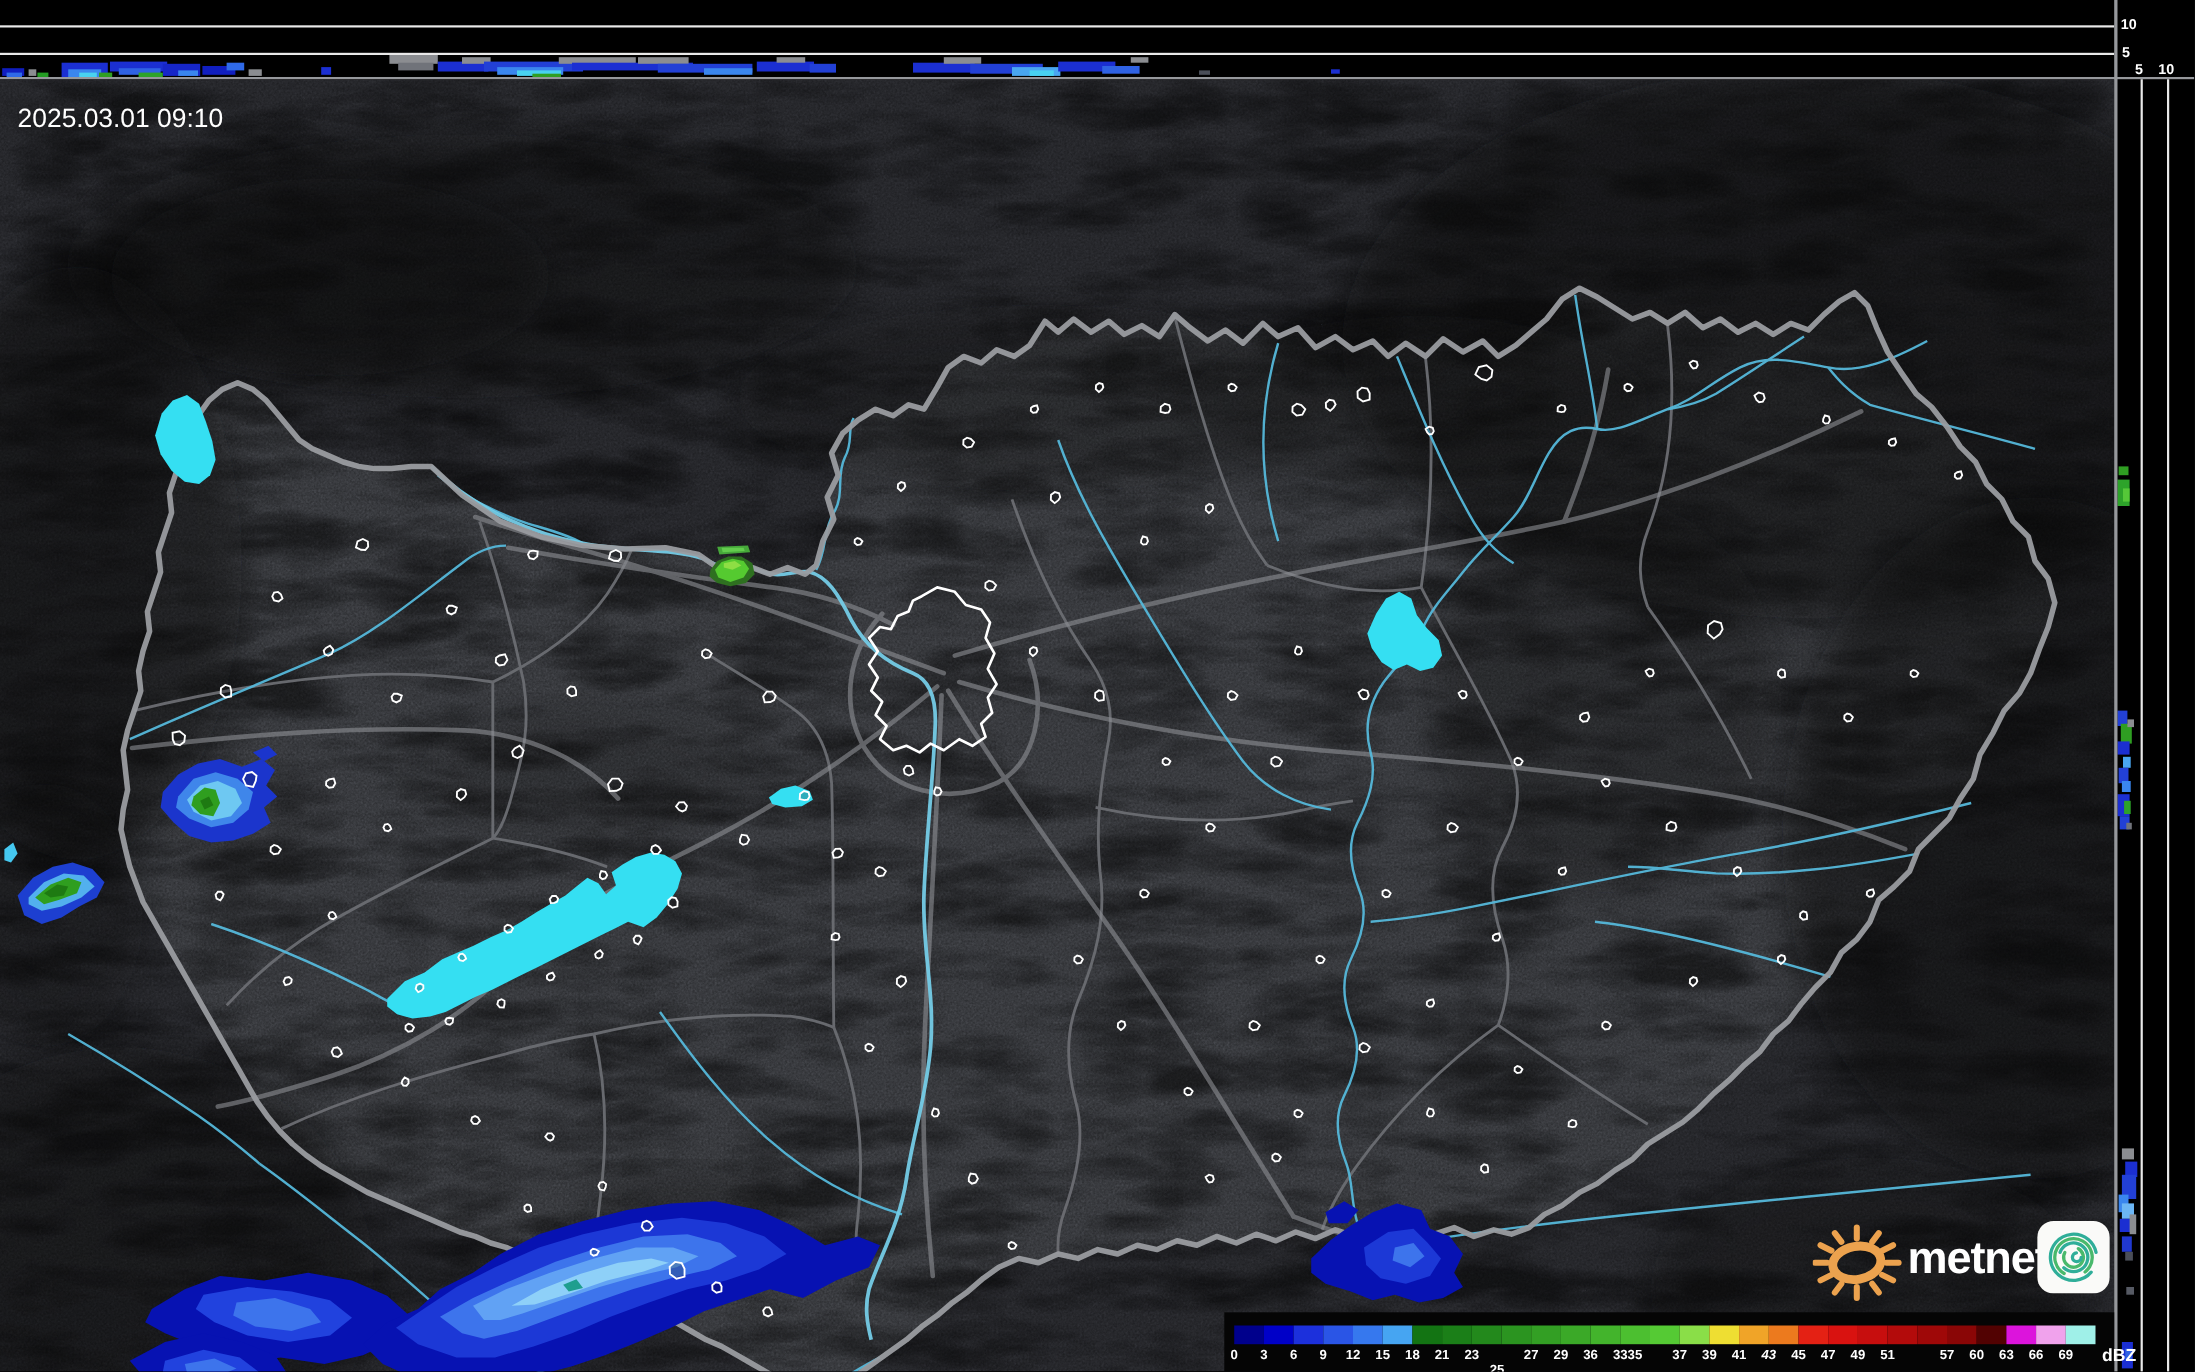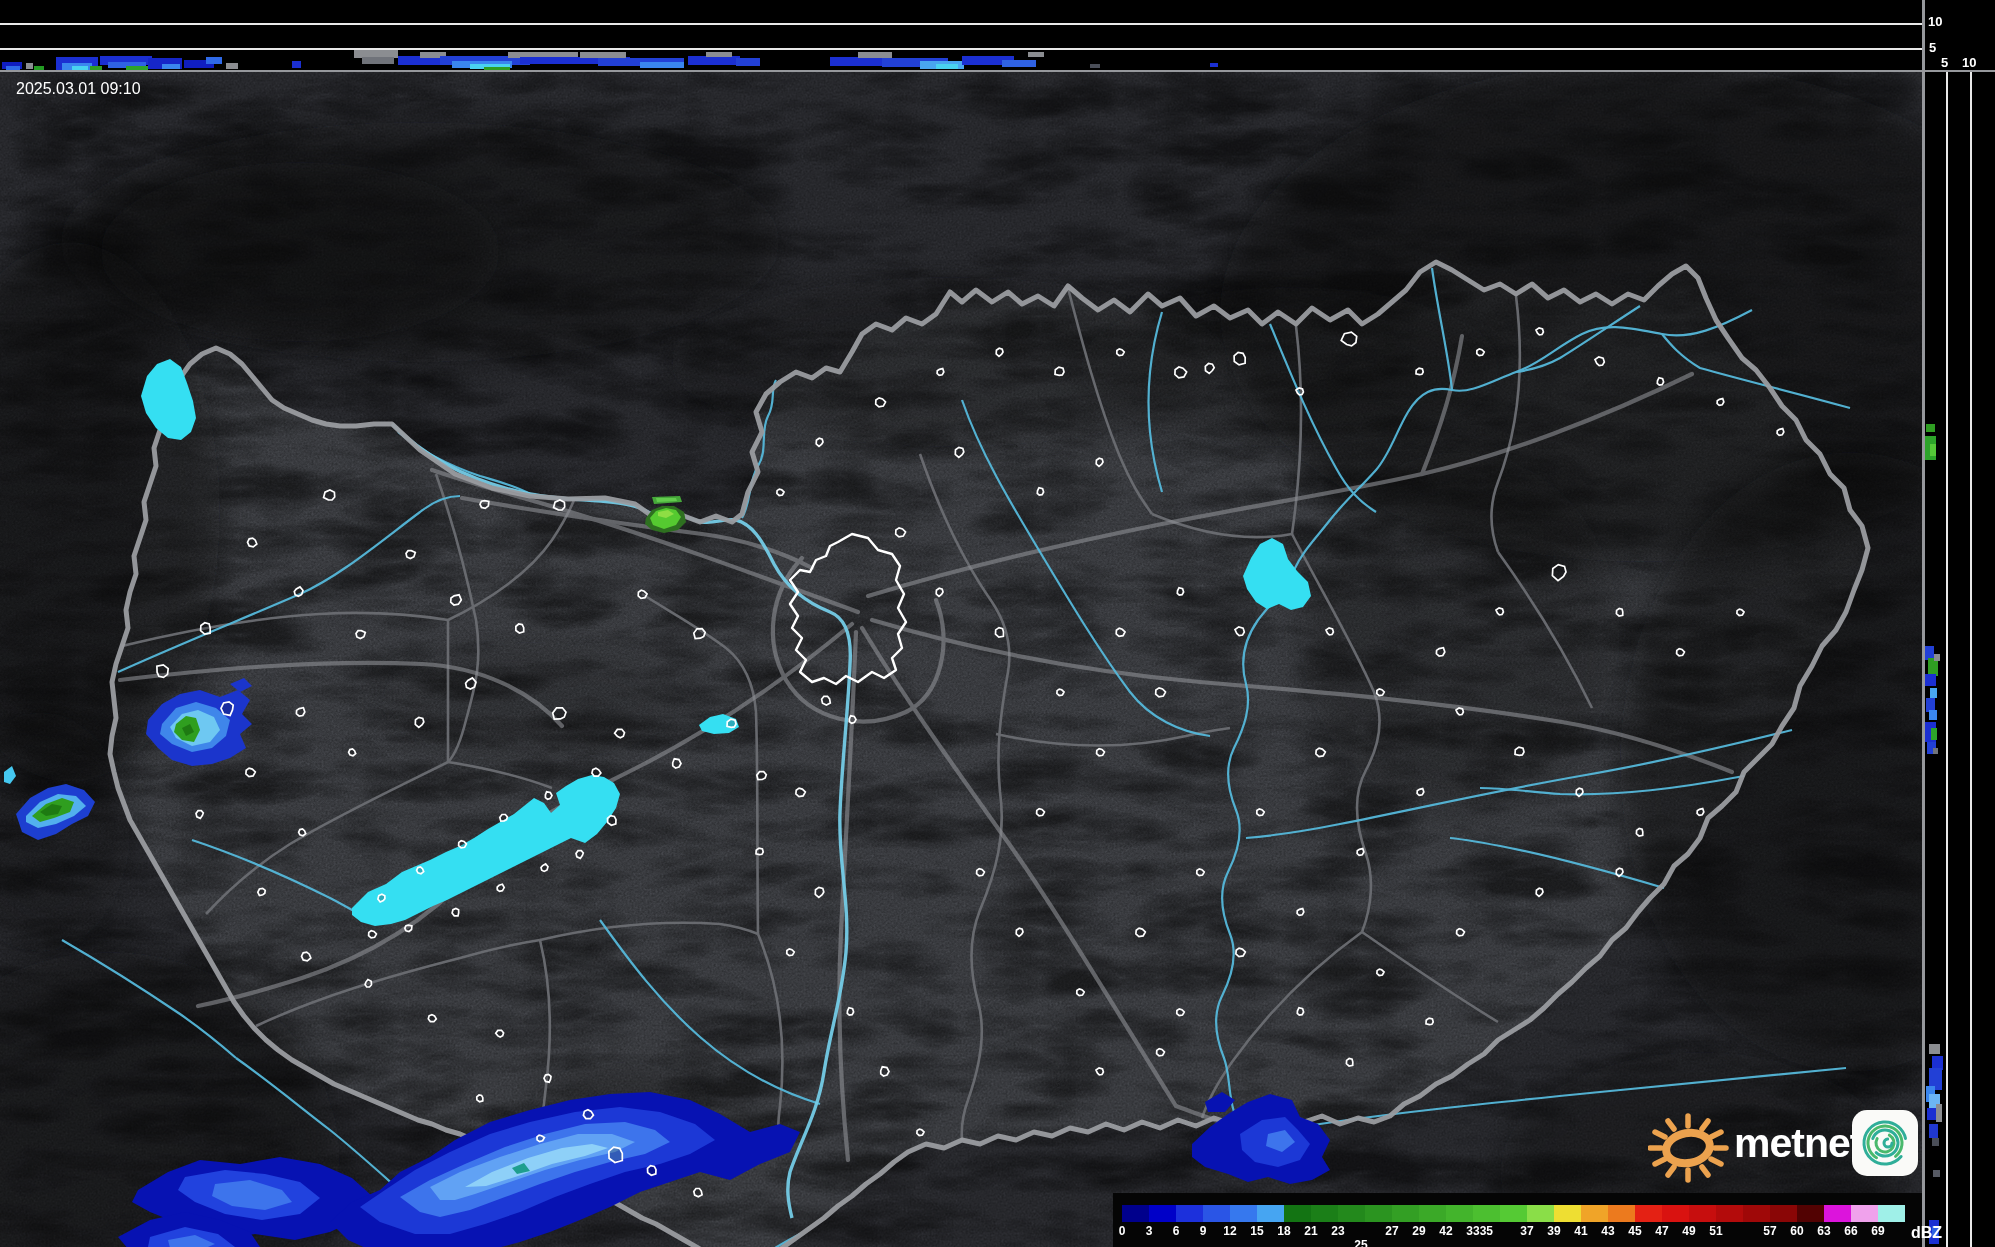--- a/index.html
+++ b/index.html
@@ -12,21 +12,21 @@
   .vline{position:absolute;top:72px;width:1.6px;height:1175px;background:#e9e9e9;}
   .sep-h{position:absolute;left:0;top:69.5px;width:1995px;height:2.6px;background:#96989c;z-index:6;}
   .sep-v{position:absolute;left:1922px;top:0;width:2.8px;height:1247px;background:#96989c;z-index:6;}
   .axlabel{position:absolute;color:#fff;font-size:13px;font-weight:bold;z-index:7;}
   .echo{position:absolute;z-index:5;}
   
   #map{position:absolute;left:0;top:72px;width:1922px;height:1175px;overflow:hidden;}
   
   #title-block{position:absolute;left:16px;top:74px;color:#fff;z-index:10;}
   #main-title{font-size:31px;font-weight:400;letter-spacing:.5px;line-height:36px;}
-  #timestamp{font-size:16px;font-weight:400;margin-top:6px;}
+  #timestamp{font-size:24px;font-weight:400;margin-top:20px;}
   
   #colorbar{position:absolute;left:1113px;top:1193px;width:809px;height:54px;background:#050505;z-index:9;}
   .seg{position:absolute;top:12px;width:27px;height:17px;}
   .ticklabel{position:absolute;top:31px;width:26px;margin-left:-13px;text-align:center;
              color:#fff;font-size:12px;font-weight:bold;}
   .unitlabel{position:absolute;top:31px;color:#fff;font-size:16px;font-weight:bold;}
   
   #logo{position:absolute;left:1648px;top:1104px;width:290px;height:84px;z-index:9;}
   #logo-text{position:absolute;left:86px;top:16px;color:#fff;font-size:41px;font-weight:bold;letter-spacing:-1px;}
   #sun{position:absolute;left:0;top:0;}
@@ -433,27 +433,27 @@
         <span class="ticklabel" style="left: 63px;">6</span>
         <span class="ticklabel" style="left: 90px;">9</span>
         <span class="ticklabel" style="left: 117px;">12</span>
         <span class="ticklabel" style="left: 144px;">15</span>
         <span class="ticklabel" style="left: 171px;">18</span>
         <span class="ticklabel" style="left: 198px;">21</span>
         <span class="ticklabel" style="left: 225px;">23</span>
         <span class="ticklabel" style="left: 248px; margin-top: 14px;">25</span>
         <span class="ticklabel" style="left: 279px;">27</span>
         <span class="ticklabel" style="left: 306px;">29</span>
-        <span class="ticklabel" style="left: 333px;">42</span>
+        <span class="ticklabel" style="left: 333px;">36</span>
         <span class="ticklabel" style="left: 360px;">33</span>
         <span class="ticklabel" style="left: 367px; text-align: right;">35</span>
         <span class="ticklabel" style="left: 414px;">37</span>
         <span class="ticklabel" style="left: 441px;">39</span>
         <span class="ticklabel" style="left: 468px;">41</span>
-        <span class="ticklabel" style="left: 495px;">43</span>
+        <span class="ticklabel" style="left: 495px; font-style: italic;">43</span>
         <span class="ticklabel" style="left: 522px;">45</span>
         <span class="ticklabel" style="left: 549px;">47</span>
         <span class="ticklabel" style="left: 576px;">49</span>
         <span class="ticklabel" style="left: 603px;">51</span>
         <span class="ticklabel" style="left: 630px; margin-top: 32px;">54</span>
         <span class="ticklabel" style="left: 657px;">57</span>
         <span class="ticklabel" style="left: 684px;">60</span>
         <span class="ticklabel" style="left: 711px;">63</span>
         <span class="ticklabel" style="left: 738px;">66</span>
         <span class="ticklabel" style="left: 765px;">69</span>

